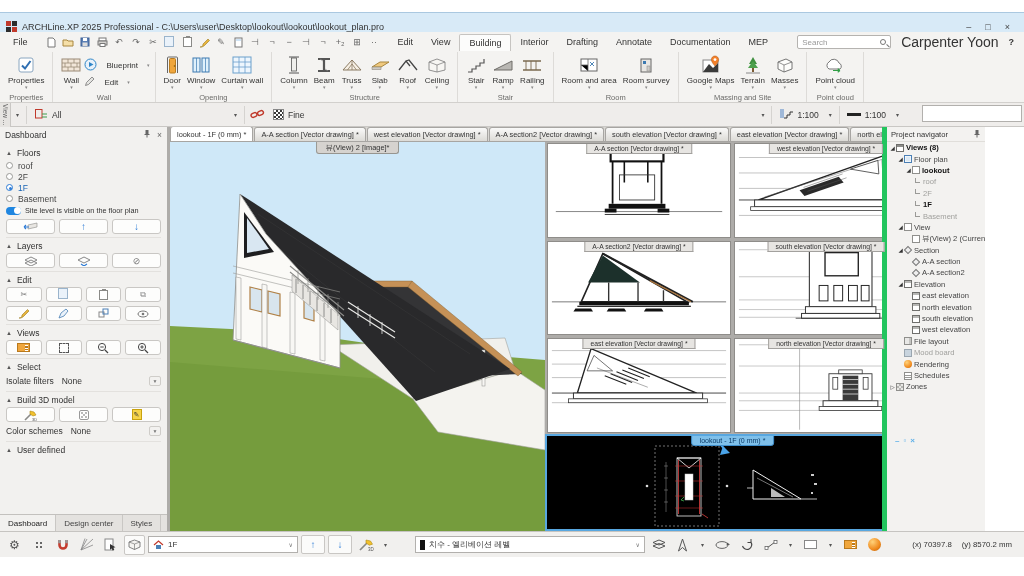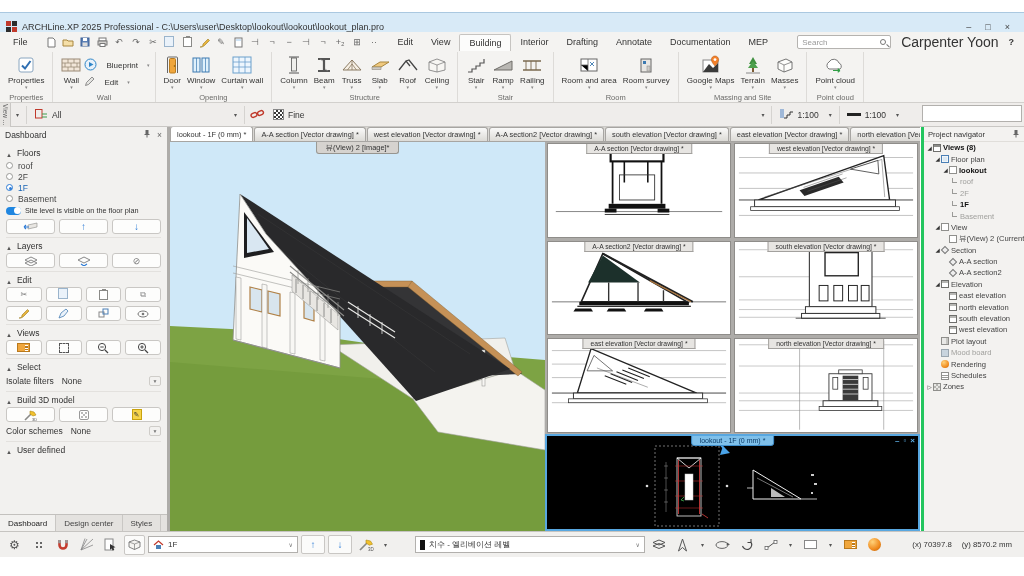--- a/index.html
+++ b/index.html
@@ -34,21 +34,21 @@
 .vtab{position:absolute;top:103px;left:0;width:11px;height:24px;background:#e6e4e1;border-right:1px solid #c9c7c4;font-size:6.5px;color:#666;writing-mode:vertical-rl;display:flex;align-items:center;justify-content:center;overflow:hidden}
 .combo{display:flex;align-items:center;gap:4px;padding:0 5px;height:20px}
 .ddbtn{width:13px;text-align:center;color:#555;font-size:6px}
 .tsep{width:1px;height:18px;background:#d5d3d0;margin:0 2px}
 .tb2input{position:absolute;top:105px;right:2px;width:100px;height:17px;background:#fff;border:1px solid #b2b0ad}
 
 .dash{position:absolute;left:0;top:127px;width:168px;height:404px;background:#f2f1ef;border-right:1px solid #aeaca9;font-size:8.5px;display:flex;flex-direction:column;overflow:hidden}
 .dhead{height:15px;display:flex;align-items:center;padding:0 5px;color:#333;gap:4px}
 .dhead .hx{margin-left:2px;color:#666}
 .dbody{flex:1;padding:0 6px;overflow:hidden}
-.sect{display:flex;align-items:flex-end;gap:5px;margin:3px 0 2px;color:#2f2f2f;border-top:1px solid #e3e1de;padding-top:3px}
+.sect{display:flex;align-items:center;gap:5px;margin:3px 0 2px;color:#2f2f2f;border-top:1px solid #e3e1de;padding-top:3px}
 .chev{font-size:6px;color:#555}
 .radio-row{display:flex;align-items:center;gap:5px;height:11px;color:#444}
 .rad{width:7px;height:7px;border:1px solid #9a9a97;border-radius:50%;background:#fff;position:relative;flex:0 0 auto}
 .rad.sel{border-color:#2e7cd6}
 .rad.sel::after{content:"";position:absolute;left:1.5px;top:1.5px;width:3px;height:3px;border-radius:50%;background:#2e7cd6}
 .togrow{display:flex;align-items:center;gap:4px;height:13px;color:#333;white-space:nowrap;font-size:7.3px}
 .tog{width:15px;height:8px;background:#1f86e0;border-radius:4px;position:relative;flex:0 0 auto}
 .tog::after{content:"";position:absolute;right:0.5px;top:0.5px;width:7px;height:7px;background:#fff;border-radius:50%}
 .g3{display:grid;grid-template-columns:repeat(3,1fr);gap:4px;margin:2px 0}
 .g4{display:grid;grid-template-columns:repeat(4,1fr);gap:4px;margin:2px 0}
@@ -80,21 +80,21 @@
 
 .grid{position:absolute;left:545px;top:142px;width:375px;height:292px;background:#aeaca9;display:grid;grid-template-columns:1fr 1fr;grid-template-rows:1fr 1fr 1fr;gap:3px;padding:1px 2px}
 .pane{position:relative;background:#fff;border:1px solid #8f8d8a;overflow:hidden}
 .pane svg{position:absolute;inset:0;width:100%;height:100%}
 .ptitle{position:absolute;top:0;left:50%;transform:translateX(-50%);background:#e7e5e2;border:1px solid #a3a19e;border-top:none;padding:0 7px;height:10px;font-size:6.8px;color:#333;display:flex;align-items:center;white-space:nowrap;z-index:2}
 
 .cad{position:absolute;left:545px;top:434px;width:375px;height:97px;background:#000;border:2px solid #58a7e0;overflow:hidden}
 .cadtitle{position:absolute;top:-1px;left:50%;transform:translateX(-50%);background:#7fc0ea;border:1px solid #3f8ecb;padding:0 8px;height:11px;font-size:7px;color:#0a3a66;display:flex;align-items:center;border-radius:0 0 3px 3px;white-space:nowrap;z-index:2}
 .cadctl{position:absolute;top:0;right:3px;display:flex;gap:4px;font-size:8px;color:#5db0e8;z-index:2;font-weight:bold}
 
-.nav{position:absolute;left:921px;top:127px;width:103px;height:404px;background:#f3f2f0;border-left:3px solid #22c55e;font-size:7.6px;overflow:hidden}
+.nav{position:absolute;left:882px;top:127px;width:103px;height:404px;background:#f3f2f0;border-left:5px solid #22c55e;font-size:7.6px;overflow:hidden}
 .nhead{height:15px;display:flex;align-items:center;padding:0 4px;color:#333;gap:3px;border-bottom:1px solid #e0deda}
 .trow{display:flex;align-items:center;height:11.4px;white-space:nowrap;color:#444}
 .trow b{color:#111}
 .texp{width:7px;font-size:5.5px;color:#333;flex:0 0 auto;text-align:center}
 .tico{width:8px;height:8px;flex:0 0 auto;margin-right:2px}
 .ti-board{background:#fff;border:1px solid #6f6f6c;box-shadow:inset 0 2px #8d8d8a}
 .ti-plan{background:#dce9f3;border:1px solid #4a7fb5;box-shadow:inset 0 0 0 0.5px #fff}
 .ti-page{background:#fff;border:1px solid #8f8f8c}
 .ti-sec{width:6px;height:6px;border:1px solid #777;transform:rotate(45deg);margin:0 3px 0 1px;background:#eee}
 .ti-elev{background:#fff;border:1px solid #6f6f6c;box-shadow:inset 0 2px #b7b7b4}
@@ -944,21 +944,21 @@
         <span>south elevation</span>
       </div>
     <div class="trow d2">
         <span class="texp"></span>
         <span class="tico ti-elev"></span>
         <span>west elevation</span>
       </div>
     <div class="trow d1">
         <span class="texp"></span>
         <span class="tico ti-plot"></span>
-        <span>Plot layout</span>
+        <span>File layout</span>
       </div>
     <div class="trow d1 muted">
         <span class="texp"></span>
         <span class="tico ti-mood"></span>
         <span>Mood board</span>
       </div>
     <div class="trow d1">
         <span class="texp"></span>
         <span class="tico ti-render"></span>
         <span>Rendering</span>

